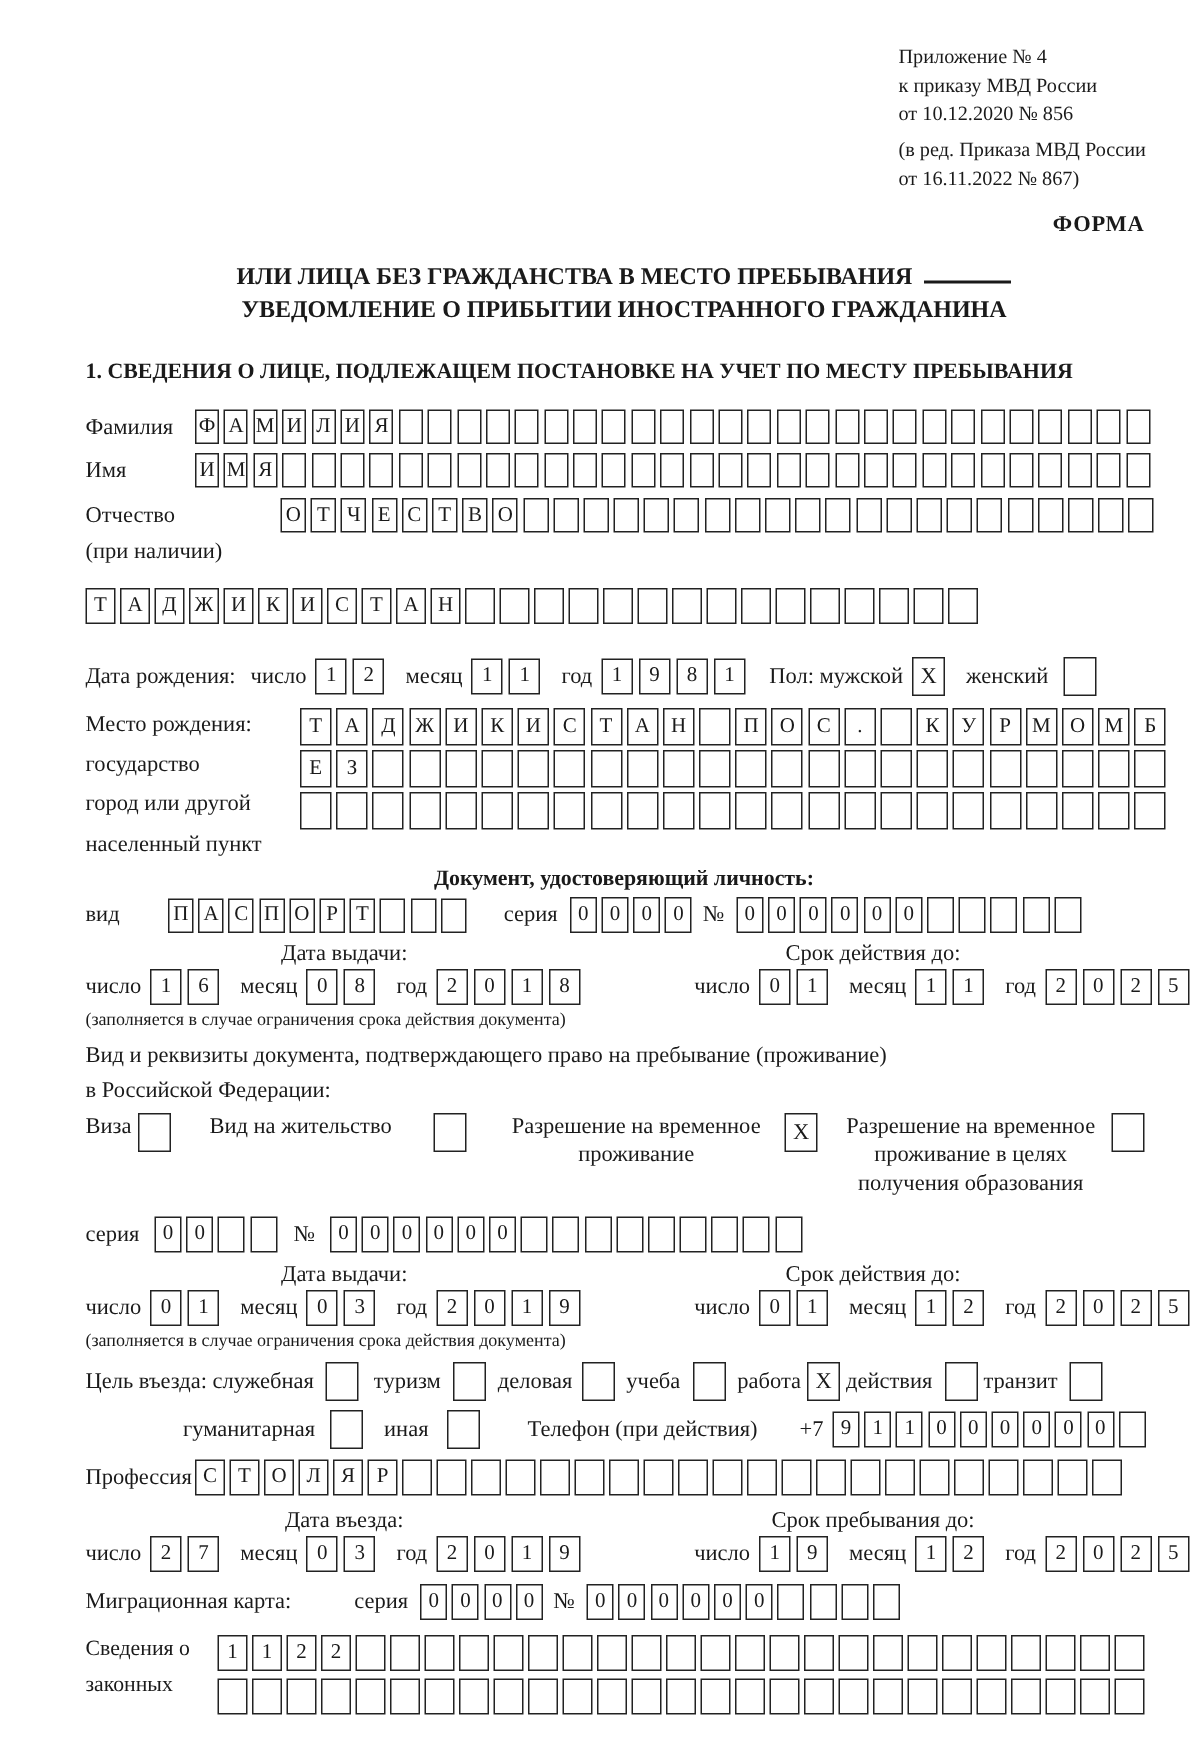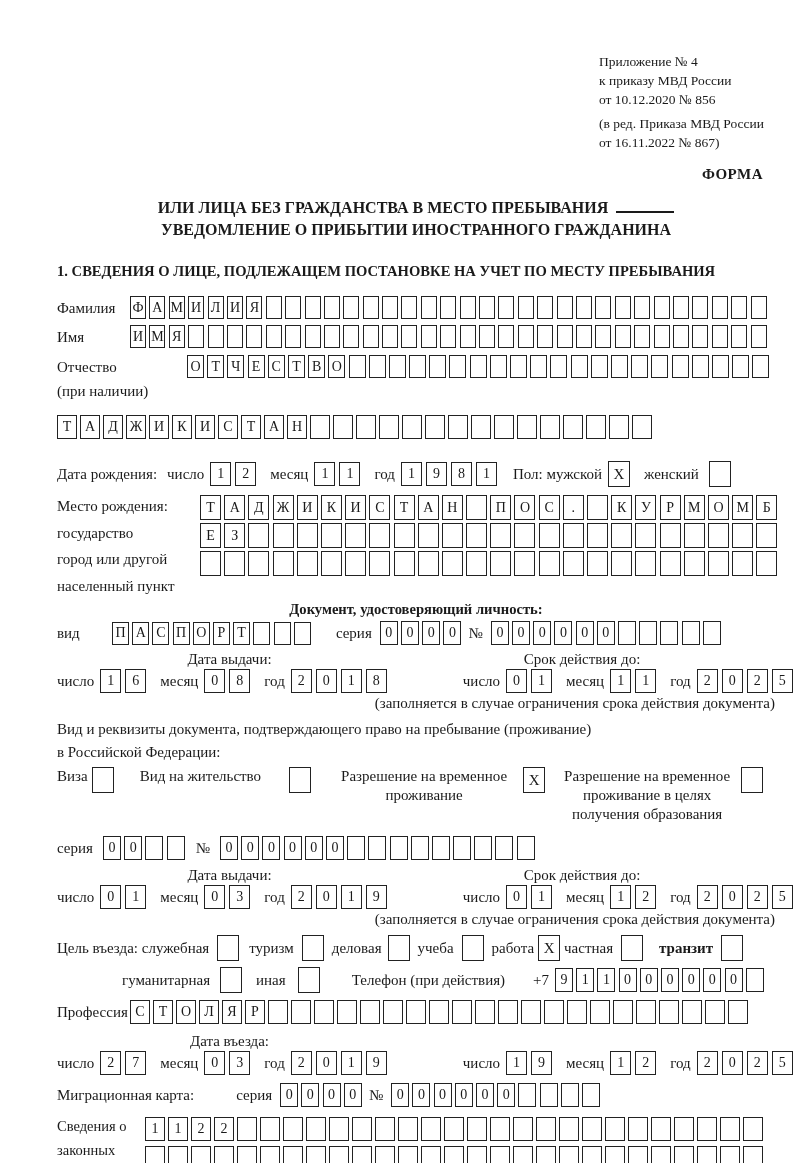--- a/index.html
+++ b/index.html
@@ -1,18 +1,18 @@
 <!DOCTYPE html>
 <html><head>
 <meta charset="utf-8">
 <style>
   html,body{margin:0;padding:0;background:#fff;}
   .page{
     position:relative;width:800px;height:1163px;box-sizing:border-box;
-    padding:52px 25px 0 57px;background:#fff;color:#1a1a1a;
+    padding:28px 25px 0 57px;background:#fff;color:#1a1a1a;
     font-family:"Liberation Serif", serif;overflow:hidden;
   }
   .annex{width:168px;margin-left:auto;margin-right:8px;font-size:13.5px;line-height:19px;}
   .annex .gap{height:5px;}
   .forma{font-weight:bold;font-size:15px;text-align:right;margin:14px 12px 0 0;letter-spacing:.5px;}
   .title{margin-top:14px;text-align:center;font-weight:bold;font-size:16px;line-height:22px;}
   .blank-line{display:inline-block;width:58px;border-bottom:2px solid #1a1a1a;height:14px;margin-left:8px;}
   .sect{margin-top:22px;font-weight:bold;font-size:14.6px;}
   .frow{display:flex;align-items:flex-start;}
   .flab{font-size:15px;flex:none;line-height:24px;}
@@ -24,21 +24,21 @@
   .cp21 .cell{width:18px;height:24px;margin-right:3.2px;}
   .cp23 .cell{width:20px;height:24px;margin-right:3px;}
   .cp24 .cell{width:21px;height:25px;margin-right:3.2px;}
   .cp25 .cell{width:21px;height:24px;margin-right:4px;}
   .cb{box-sizing:border-box;width:22px;height:26px;border:1.6px solid #222;display:inline-flex;flex:none;
       align-items:center;justify-content:center;font-size:15px;background:#fff;}
   .dg{display:flex;align-items:center;}
   .dg .dlab{font-size:15px;margin-right:6px;}
   .dg .cells{margin-right:10px;}
   .dhdr{display:flex;font-size:15px;}
-  .foot{font-size:15px;text-align:right;margin-top:2px;}
+  .foot{font-size:12px;text-align:left;margin-top:2px;}
   .center-bold{font-weight:bold;font-size:14.6px;text-align:center;}
   .opt{display:flex;align-items:flex-start;}
   .opt .olab{font-size:15px;line-height:19px;}
   .optxt-c{text-align:center;}
   .nowrap{white-space:nowrap;}
 </style>
 </head>
 <body>
 
 <div class="page">
@@ -518,23 +518,23 @@
     <span class="flab nowrap">Цель въезда: служебная</span>
     <span class="cb" style="margin-left:8px;"></span>
     <span class="flab" style="margin-left:10px;">туризм</span>
     <span class="cb" style="margin-left:8px;"></span>
     <span class="flab" style="margin-left:8px;">деловая</span>
     <span class="cb" style="margin-left:6px;"></span>
     <span class="flab" style="margin-left:8px;">учеба</span>
     <span class="cb" style="margin-left:8px;"></span>
     <span class="flab" style="margin-left:8px;">работа</span>
     <span class="cb" style="margin-left:4px;">X</span>
-    <span class="flab" style="margin-left:4px;">частная</span>
+    <span class="flab" style="margin-left:4px;">действия</span>
     <span class="cb" style="margin-left:8px;"></span>
-    <span class="flab" style="margin-left:16px;font-weight:bold;">транзит</span>
+    <span class="flab" style="margin-left:4px;">транзит</span>
     <span class="cb" style="margin-left:8px;"></span>
   </div>
 
   <div class="frow" style="margin-top:6px;align-items:center;">
     <span class="flab" style="margin-left:65px;">гуманитарная</span>
     <span class="cb" style="margin-left:10px;"></span>
     <span class="flab" style="margin-left:14px;">иная</span>
     <span class="cb" style="margin-left:12px;"></span>
     <span class="flab" style="margin-left:32px;">Телефон (при действия)</span>
     <span class="flab" style="margin-left:28px;margin-right:6px;">+7</span>
@@ -580,20 +580,21 @@
         <span class="cell"></span>
         <span class="cell"></span>
         <span class="cell"></span>
         <span class="cell"></span>
         <span class="cell"></span>
       </span>
   </div>
 
   <div class="dhdr" style="margin-top:9px;">
     <span style="width:345px;text-align:center;">Дата въезда:</span>
+    <span style="width:360px;text-align:center;">Срок пребывания до:</span>
   </div>
   <div class="frow" style="margin-top:1px;align-items:center;">
     <div class="dg">
       <span class="dlab">число</span>
       <span class="cells cp25">
           <span class="cell">2</span>
           <span class="cell">7</span>
         </span>
       <span class="dlab">месяц</span>
       <span class="cells cp25">

